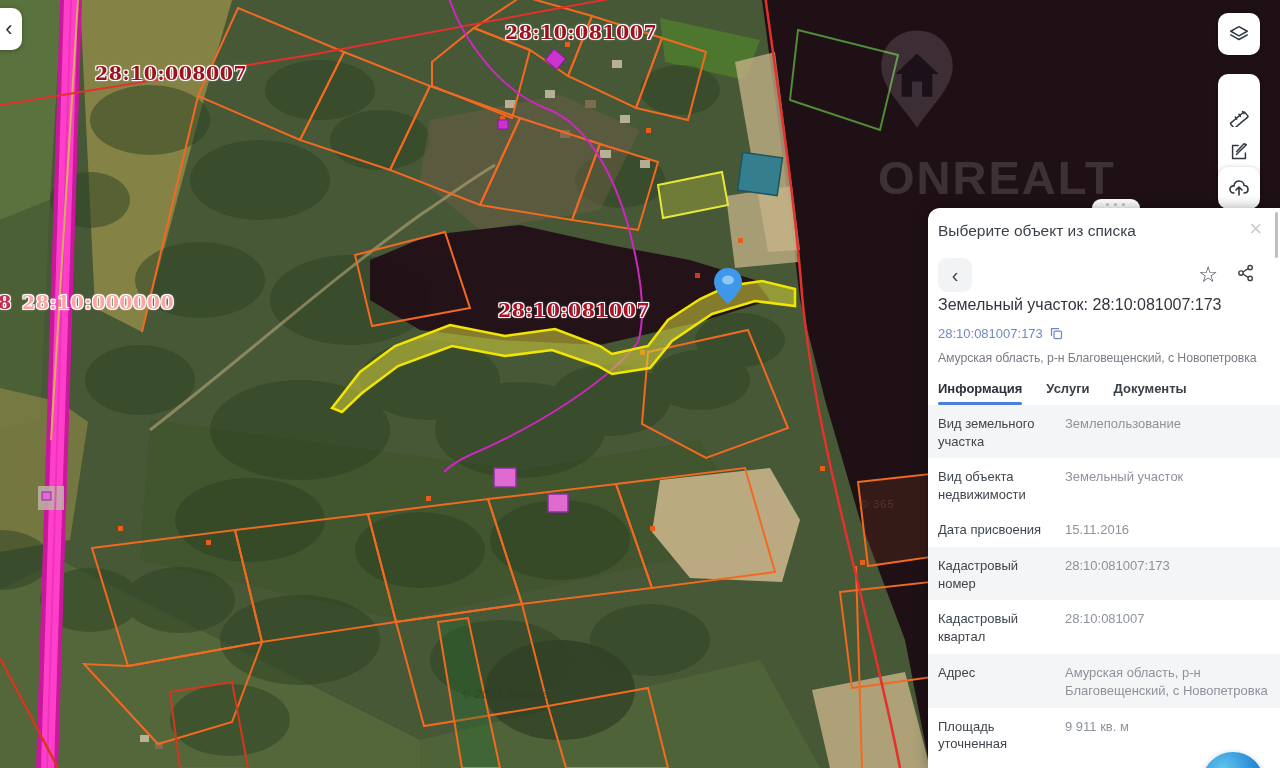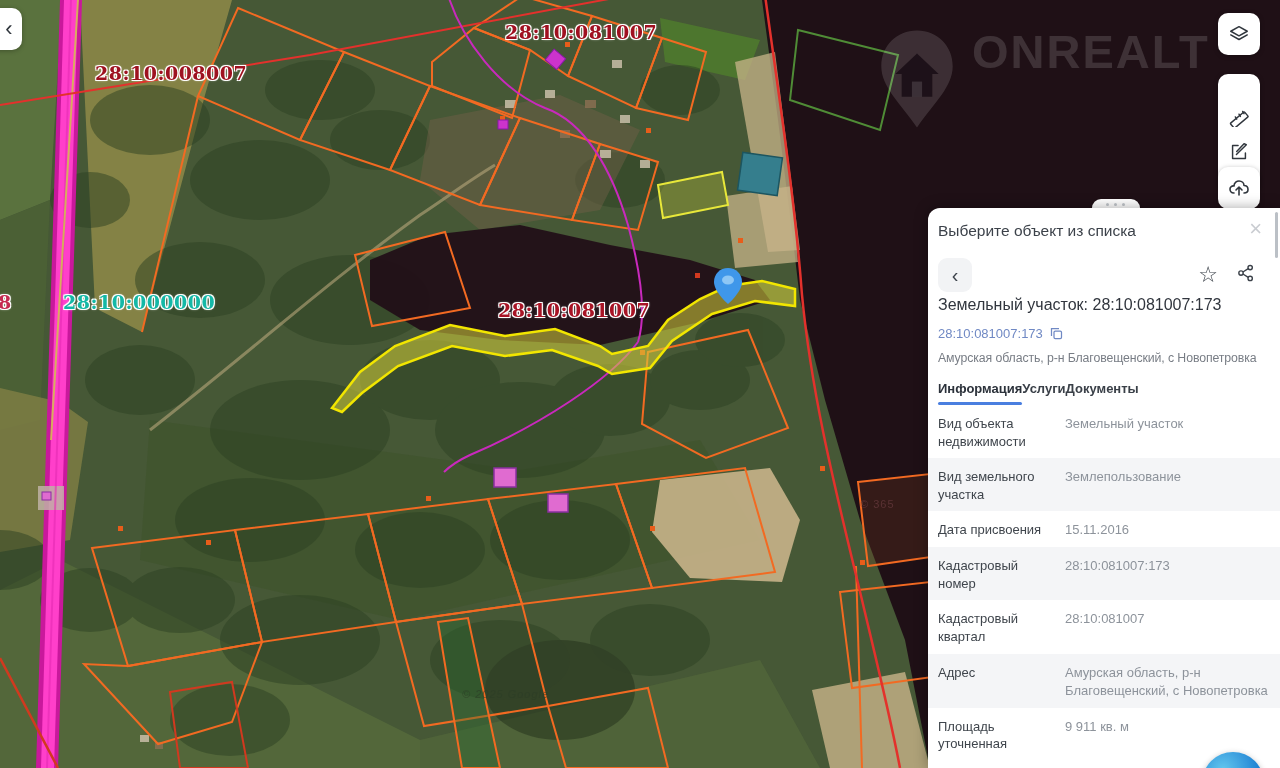--- a/index.html
+++ b/index.html
@@ -9,22 +9,22 @@
 
   
   .map{position:absolute;inset:0;}
   .map svg{display:block;}
   .map-label{position:absolute;font-family:"DejaVu Serif",serif;font-weight:700;
     font-size:19px;letter-spacing:.5px;white-space:nowrap;
     text-shadow:0 0 3px #fff,1px 1px 0 #fff,-1px -1px 0 #fff,1px -1px 0 #fff,-1px 1px 0 #fff;}
   .copyright{position:absolute;font-size:11px;letter-spacing:1px;pointer-events:none;}
 
   
-  .brand{position:absolute;top:28px;left:878px;display:flex;align-items:flex-start;gap:16px;
-         pointer-events:none;}
+  .brand{position:absolute;top:28px;left:878px;display:flex;align-items:flex-start;gap:24px;
+         pointer-events:none;flex-direction:column;}
   .brand-text{display:flex;flex-direction:column;}
   .brand-name{font-size:47px;font-weight:700;letter-spacing:2px;color:rgba(255,255,255,.14);line-height:1;}
   .brand-sub{font-size:15px;font-weight:700;letter-spacing:7px;color:rgba(255,255,255,.13);margin-top:10px;}
 
   
   .btn-float{position:absolute;background:#fff;border-radius:10px;
     box-shadow:0 1px 5px rgba(0,0,0,.28);display:flex;flex-direction:column;
     align-items:center;justify-content:center;cursor:pointer;}
   .btn-float svg{stroke:#30363d;fill:none;stroke-width:1.6;stroke-linecap:round;stroke-linejoin:round;}
   .back-map{left:-16px;top:8px;width:38px;height:42px;border-radius:10px;
@@ -47,21 +47,21 @@
   .actions{display:flex;align-items:center;margin-top:18px;}
   .back-sq{width:34px;height:34px;border-radius:9px;background:#f2f3f5;display:flex;
     align-items:center;justify-content:center;font-size:20px;color:#3c424a;cursor:pointer;}
   .spacer{flex:1;}
   .star{font-size:22px;color:#3c424a;cursor:pointer;margin-right:18px;}
   .share{cursor:pointer;margin-right:14px;}
   .obj-title{font-size:16px;color:#31363e;margin-top:4px;}
   .cad-link-row{display:flex;align-items:center;gap:6px;margin-top:12px;}
   .cad-link{font-size:13px;color:#7089c4;cursor:pointer;}
   .addr{font-size:12.3px;color:#787d85;margin-top:10px;letter-spacing:-.1px;white-space:nowrap;}
-  .tabs{display:flex;margin-top:16px;}
+  .tabs{display:flex;gap:24px;margin-top:16px;}
   .tab{font-size:13px;font-weight:700;color:#3a4048;padding-bottom:9px;cursor:pointer;position:relative;}
   .tab.active{color:#2c323b;}
   .tab.active::after{content:"";position:absolute;left:0;right:0;bottom:0;height:3px;
     background:#4a7fe0;border-radius:2px;}
   .info{margin:0 -10px;}
   .info-row{display:flex;padding:8px 10px;align-items:flex-start;}
   .info-row.alt{background:#f4f5f7;}
   .info-label{width:118px;min-width:118px;font-size:13px;color:#3f454c;line-height:1.35;padding-top:2px;}
   .info-value{font-size:13px;color:#8d939b;line-height:1.4;padding-left:9px;padding-top:2px;}
   .scroll-thumb{position:absolute;right:2px;top:4px;width:3px;height:46px;border-radius:2px;
@@ -228,21 +228,21 @@
 
       <g transform="translate(714,268)">
         <path d="M14,0 C6,0 0,6 0,14 C0,24 14,36 14,36 C14,36 28,24 28,14 C28,6 22,0 14,0 Z" fill="#3f97ea"></path>
         <ellipse cx="14" cy="12" rx="6" ry="4.5" fill="#8ec7f5"></ellipse>
       </g>
     </svg>
 
     <div class="map-label" style="left:95px;top:62px;color:#9e1220;">28:10:008007</div>
     <div class="map-label" style="left:505px;top:21px;color:#a01020;">28:10:081007</div>
     <div class="map-label" style="left:-2px;top:291px;color:#c52b50;">8</div>
-    <div class="map-label" style="left:22px;top:291px;color:#14b8a6;margin-left:41px;">28:10:000000</div>
+    <div class="map-label" style="left:22px;top:291px;color:#fca5a5;">28:10:000000</div>
     <div class="map-label" style="left:498px;top:299px;color:#a81426;">28:10:081007</div>
 
     <div class="copyright" style="left:462px;top:688px;color:rgba(45,62,38,.65);font-style:italic;">© 2025 Google</div>
     <div class="copyright" style="left:860px;top:498px;color:rgba(120,70,75,.55);">© 365</div>
   </div>
 
   <div class="brand">
     <svg width="78" height="102" viewBox="0 0 60 80">
       <path d="M30 2 C14 2 2 14 2 30 C2 46 16 58 30 78 C44 58 58 46 58 30 C58 14 46 2 30 2 Z" fill="rgba(255,255,255,0.13)"></path>
       <path d="M30,20 L47,36 L42,36 L42,54 L18,54 L18,36 L13,36 Z" fill="rgba(20,8,18,0.75)"></path>
@@ -322,28 +322,28 @@
 
       <div class="addr">Амурская область, р-н Благовещенский, с Новопетровка</div>
 
       <div class="tabs">
         <div class="tab active">Информация</div>
         <div class="tab">Услуги</div>
         <div class="tab">Документы</div>
       </div>
 
       <div class="info">
+        <div class="info-row alt">
+          <div class="info-label">Вид земельного участка</div>
+          <div class="info-value">Землепользование</div>
+        </div>
         <div class="info-row">
           <div class="info-label">Вид объекта недвижимости</div>
           <div class="info-value">Земельный участок</div>
         </div>
-        <div class="info-row alt">
-          <div class="info-label">Вид земельного участка</div>
-          <div class="info-value">Землепользование</div>
-        </div>
         <div class="info-row">
           <div class="info-label">Дата присвоения</div>
           <div class="info-value">15.11.2016</div>
         </div>
         <div class="info-row alt">
           <div class="info-label">Кадастровый номер</div>
           <div class="info-value">28:10:081007:173</div>
         </div>
         <div class="info-row">
           <div class="info-label">Кадастровый квартал</div>

